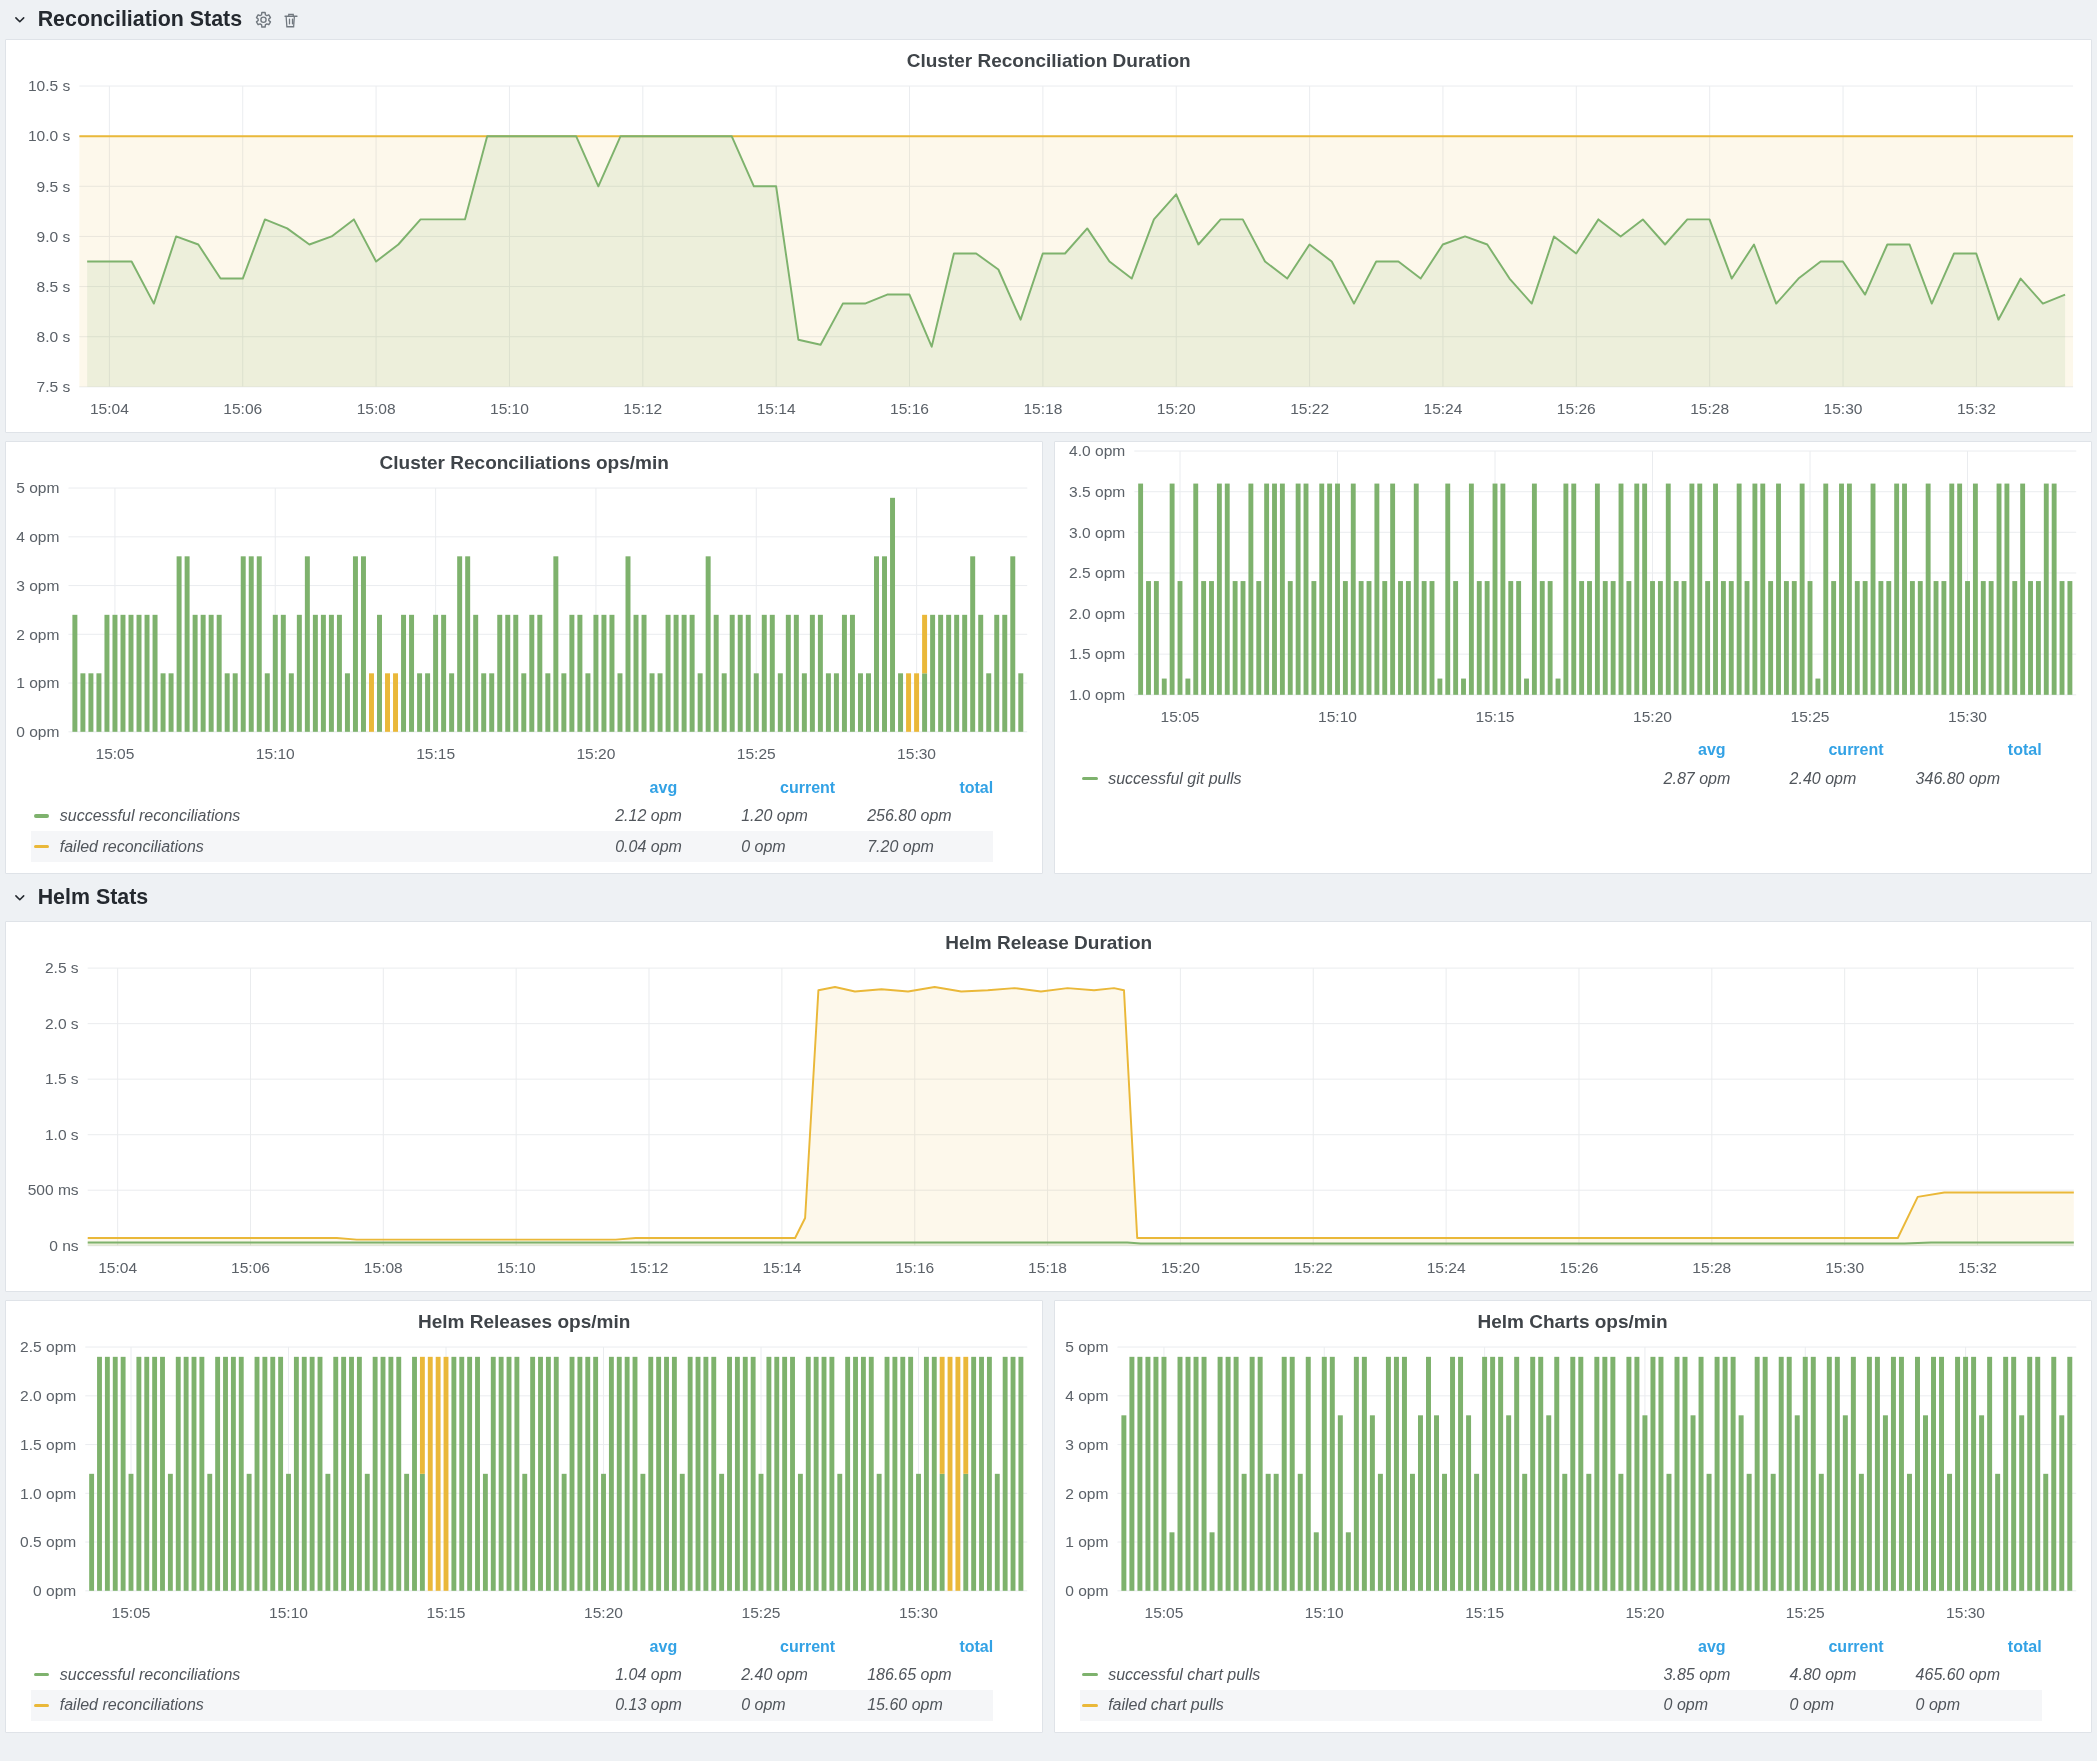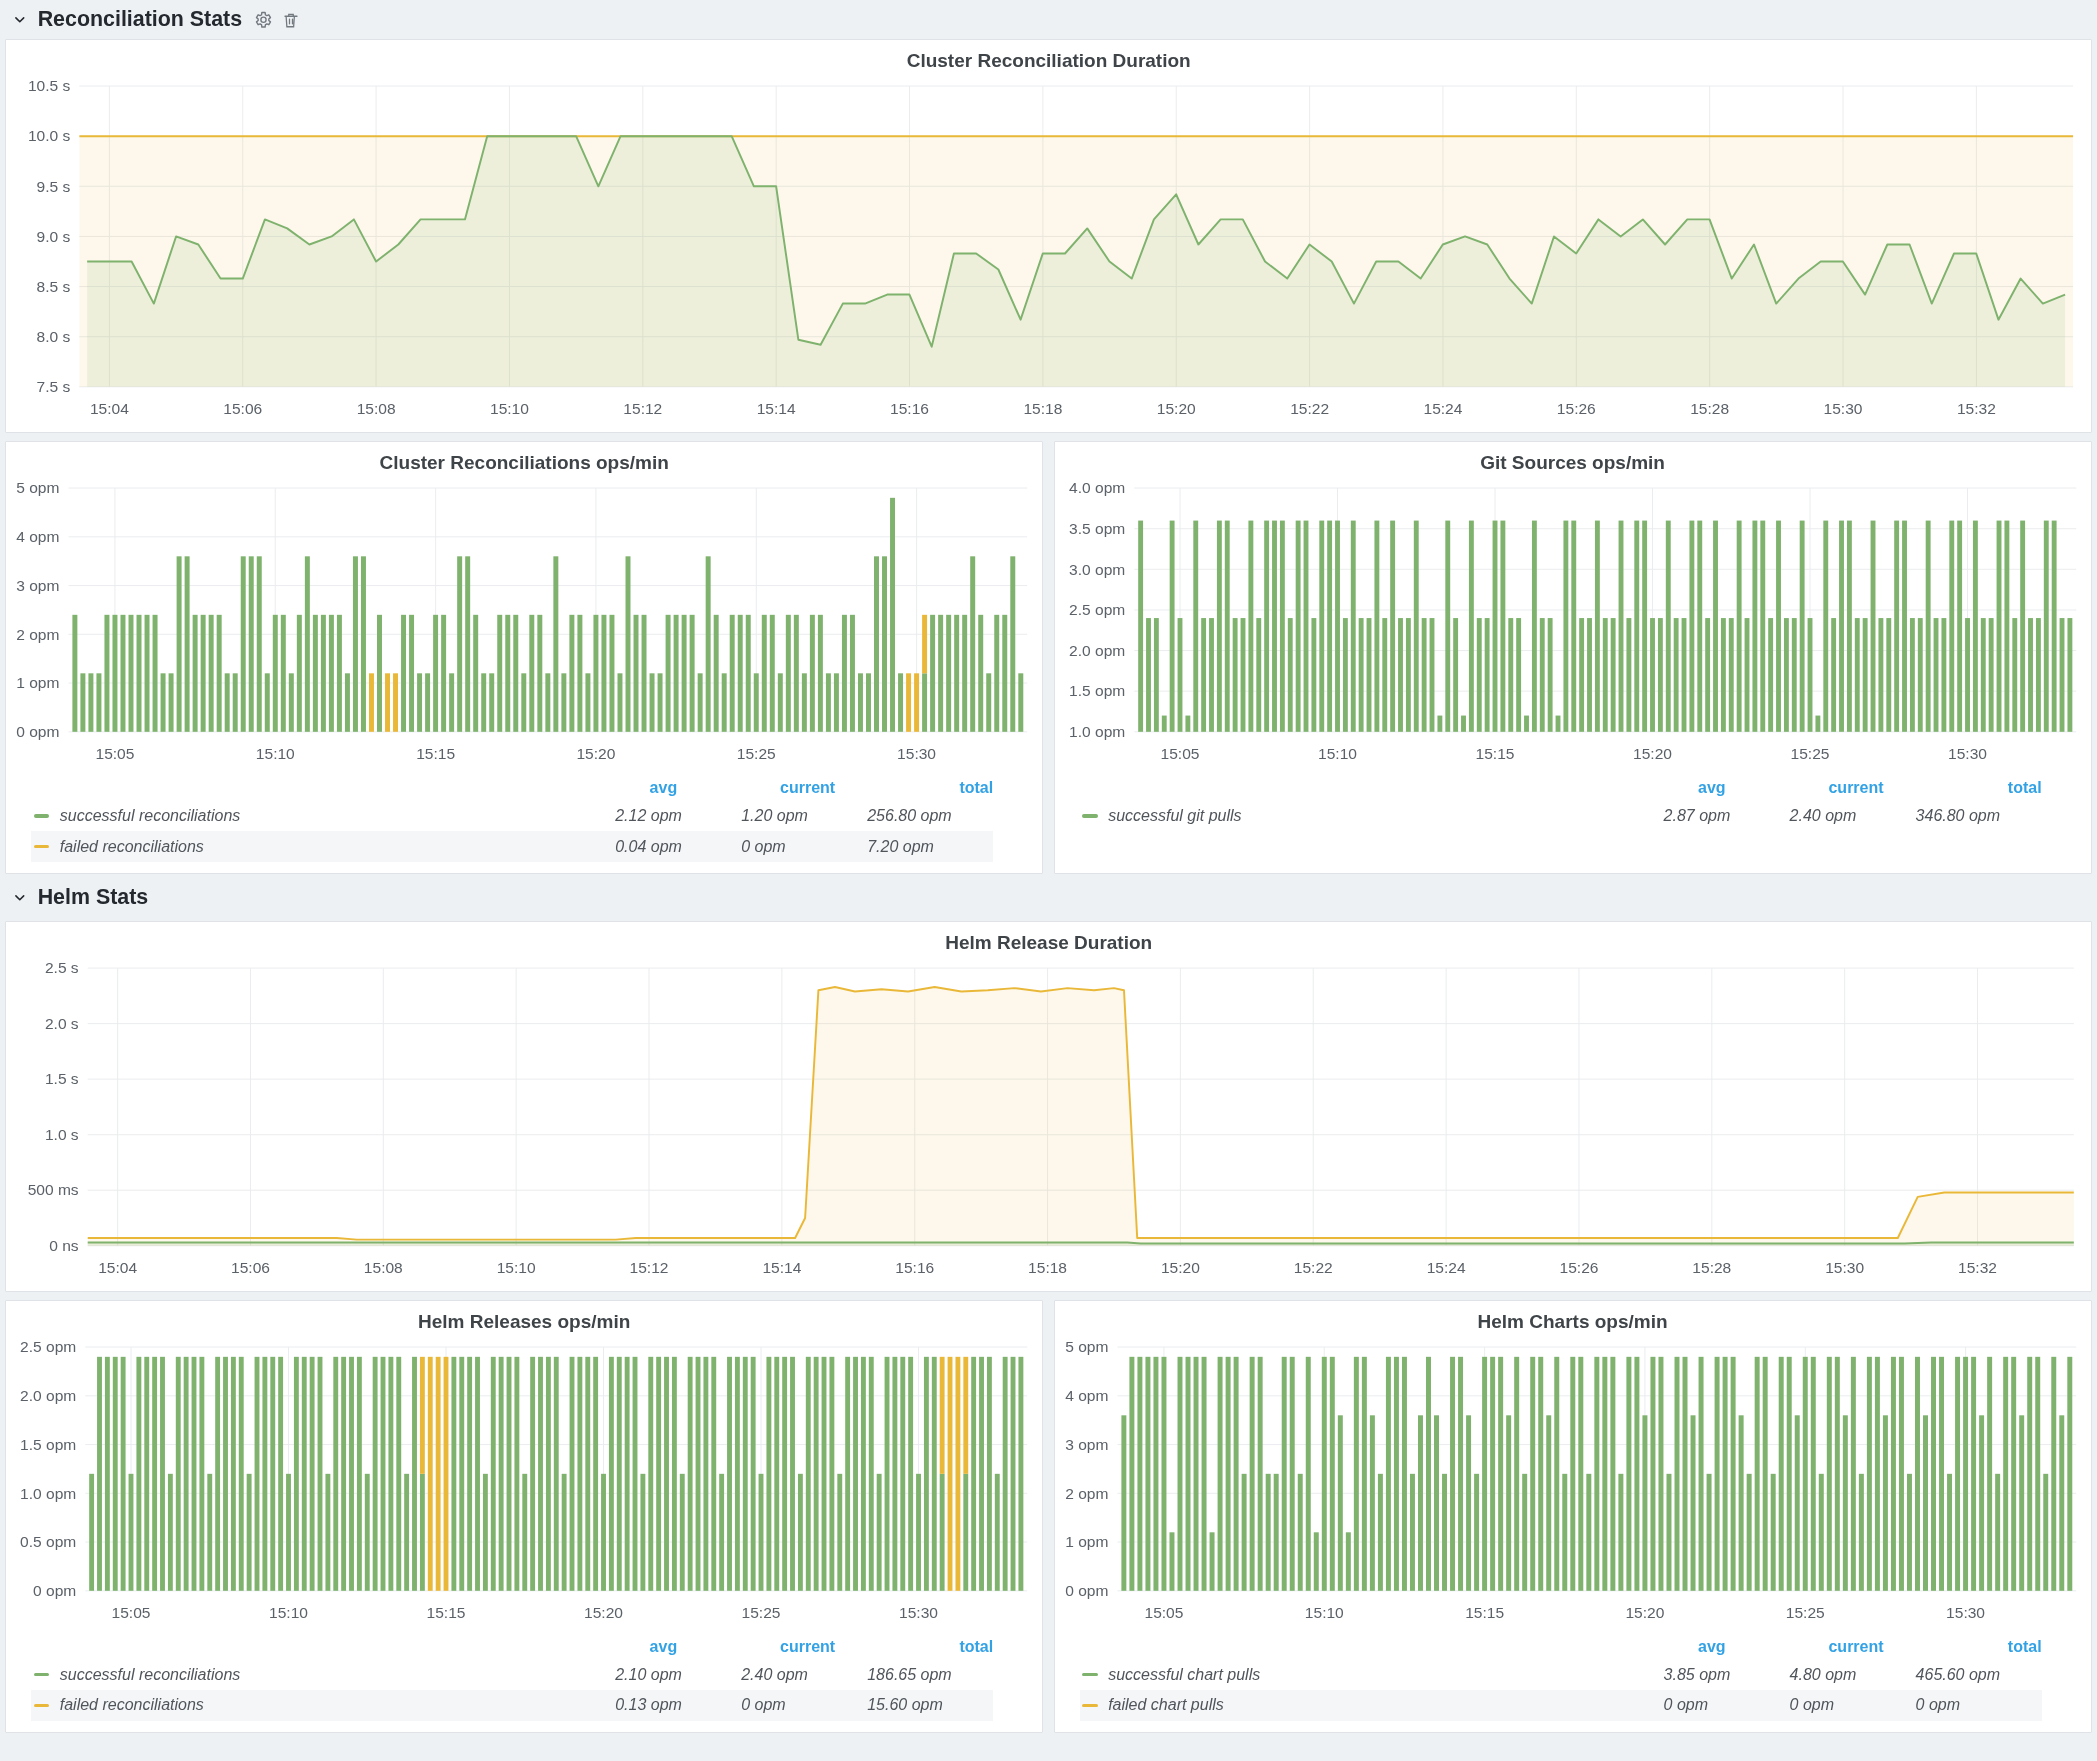--- a/index.html
+++ b/index.html
@@ -273,21 +273,20 @@
           <div class="leg-row alt">
             <span class="mark" style="background: rgb(234, 184, 57);"></span>
             <span class="lbl">failed reconciliations</span>
             <span class="stat">0.04 opm</span>
             <span class="stat">0 opm</span>
             <span class="stat">7.20 opm</span>
           </div>
         </div>
     </div>
     <div class="panel half h668">
-      <div class="p-title">Git Sources ops/min</div>
       <svg class="chart" width="1037" height="293" viewBox="0 0 1599 452">
           <line x1="192.46321070234114" x2="192.46321070234114" y1="14" y2="390" stroke="#e9ebee" stroke-width="1.5"></line>
           <text x="192.46321070234114" y="432" text-anchor="middle" fill="#5b6168" font-size="24">15:05</text>
           <line x1="435.4397993311037" x2="435.4397993311037" y1="14" y2="390" stroke="#e9ebee" stroke-width="1.5"></line>
           <text x="435.4397993311037" y="432" text-anchor="middle" fill="#5b6168" font-size="24">15:10</text>
           <line x1="678.4163879598661" x2="678.4163879598661" y1="14" y2="390" stroke="#e9ebee" stroke-width="1.5"></line>
           <text x="678.4163879598661" y="432" text-anchor="middle" fill="#5b6168" font-size="24">15:15</text>
           <line x1="921.3929765886287" x2="921.3929765886287" y1="14" y2="390" stroke="#e9ebee" stroke-width="1.5"></line>
           <text x="921.3929765886287" y="432" text-anchor="middle" fill="#5b6168" font-size="24">15:20</text>
           <line x1="1164.3695652173913" x2="1164.3695652173913" y1="14" y2="390" stroke="#e9ebee" stroke-width="1.5"></line>
@@ -661,21 +660,21 @@
         </svg>
       <div class="legend">
           <div class="leg-head">
             <span>avg</span>
             <span>current</span>
             <span>total</span>
           </div>
           <div class="leg-row">
             <span class="mark" style="background: rgb(126, 178, 109);"></span>
             <span class="lbl">successful reconciliations</span>
-            <span class="stat">2.10 opm</span>
+            <span class="stat">1.04 opm</span>
             <span class="stat">2.40 opm</span>
             <span class="stat">186.65 opm</span>
           </div>
           <div class="leg-row alt">
             <span class="mark" style="background: rgb(234, 184, 57);"></span>
             <span class="lbl">failed reconciliations</span>
             <span class="stat">0.13 opm</span>
             <span class="stat">0 opm</span>
             <span class="stat">15.60 opm</span>
           </div>

